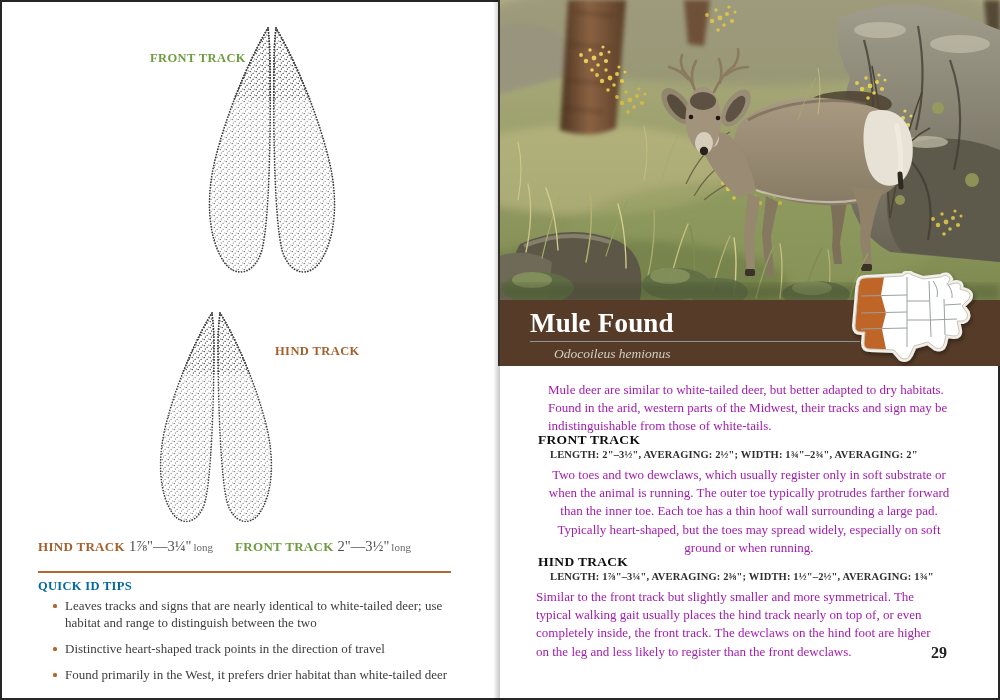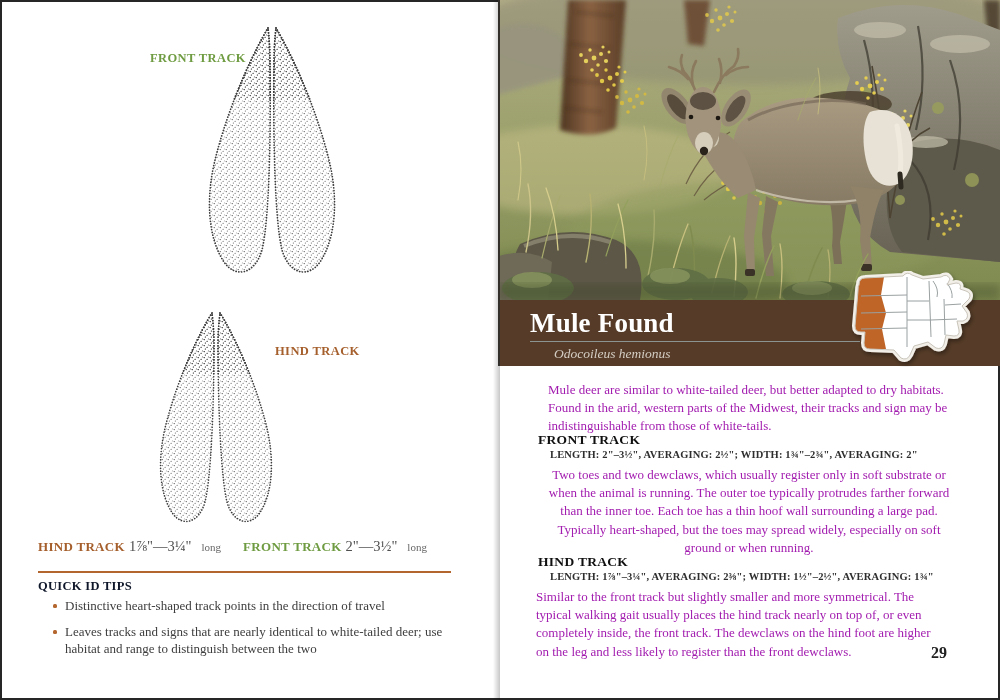--- a/index.html
+++ b/index.html
@@ -7,24 +7,24 @@
           box-shadow:inset 0 0 0 2px #262626;font-family:Liberation Serif, serif;}
   .abs{position:absolute;}
 
   
   .lbl{font-weight:bold;font-size:12.5px;letter-spacing:.4px;}
   .lbl-green{color:#6f9c42;}
   .lbl-rust{color:#a55f2c;}
   .meas-row{left:38px;top:538px;font-size:13px;color:#4a4a4a;white-space:nowrap;}
   .meas-row .mlabel{font-weight:bold;font-size:13px;letter-spacing:.3px;}
   .meas-row .mval{font-size:14.5px;color:#4f4f4f;margin-left:4px;}
-  .meas-row .munit{font-size:11px;color:#666;margin-left:10px;}
+  .meas-row .munit{font-size:11px;color:#666;margin-left:2px;}
   .meas-gap{display:inline-block;width:22px;}
   .rule{left:38px;top:571px;width:413px;height:2px;background:#b4662f;}
-  .qid-title{left:38px;top:579px;font-size:12.5px;font-weight:800;color:#0f172a;letter-spacing:.3px;}
+  .qid-title{left:38px;top:579px;font-size:12.5px;font-weight:800;color:#0369a1;letter-spacing:.3px;}
   .tips{left:52px;top:597px;width:398px;margin:0;padding:0;list-style:none;}
   .tips li{position:relative;padding-left:13px;margin-bottom:9px;font-size:13px;line-height:17px;color:#3d3d3d;}
   .tip-bullet{position:absolute;left:1px;top:6.5px;width:4px;height:4px;border-radius:1.5px;background:#b4662f;}
 
   
   .photo{left:498px;top:0;width:502px;height:300px;}
   .gutter{left:493px;top:0;width:7px;height:700px;
           background:linear-gradient(to right,rgba(0,0,0,0),rgba(0,0,0,.22));}
   .photo-edge{left:498px;top:0;width:2px;height:366px;background:#33302b;z-index:5;}
   .band{left:498px;top:300px;width:502px;height:66px;background:#563c28;}
@@ -104,25 +104,29 @@
   <div class="abs meas-row">
     <span class="mlabel lbl-rust">HIND TRACK</span><span class="mval">1⅞"—3¼"</span><span class="munit">long</span><span class="meas-gap"></span><span class="mlabel lbl-green">FRONT TRACK</span><span class="mval">2"—3½"</span><span class="munit">long</span>
   </div>
 
   <div class="abs rule"></div>
   <div class="abs qid-title">QUICK ID TIPS</div>
 
   <ul class="abs tips">
     <li>
       <span class="tip-bullet"></span>
+      <span>Leaves tracks and signs that are nearly identical to white-tailed deer; use habitat and range to distinguish between the two</span>
+    </li>
+    <li>
+      <span class="tip-bullet"></span>
       <span>Distinctive heart-shaped track points in the direction of travel</span>
     </li>
     <li>
       <span class="tip-bullet"></span>
-      <span>Leaves tracks and signs that are nearly identical to white-tailed deer; use habitat and range to distinguish between the two</span>
+      <span>Found primarily in the West, it prefers drier habitat than white-tailed deer</span>
     </li>
   </ul>
 
   <div class="abs gutter"></div>
 
   <svg class="abs photo" viewBox="0 0 502 300" preserveAspectRatio="none">
     <defs>
       <linearGradient id="bgG" x1="0" y1="0" x2="0" y2="1">
         <stop offset="0" stop-color="#b3ad87"></stop>
           <stop offset=".5" stop-color="#99a069"></stop>

